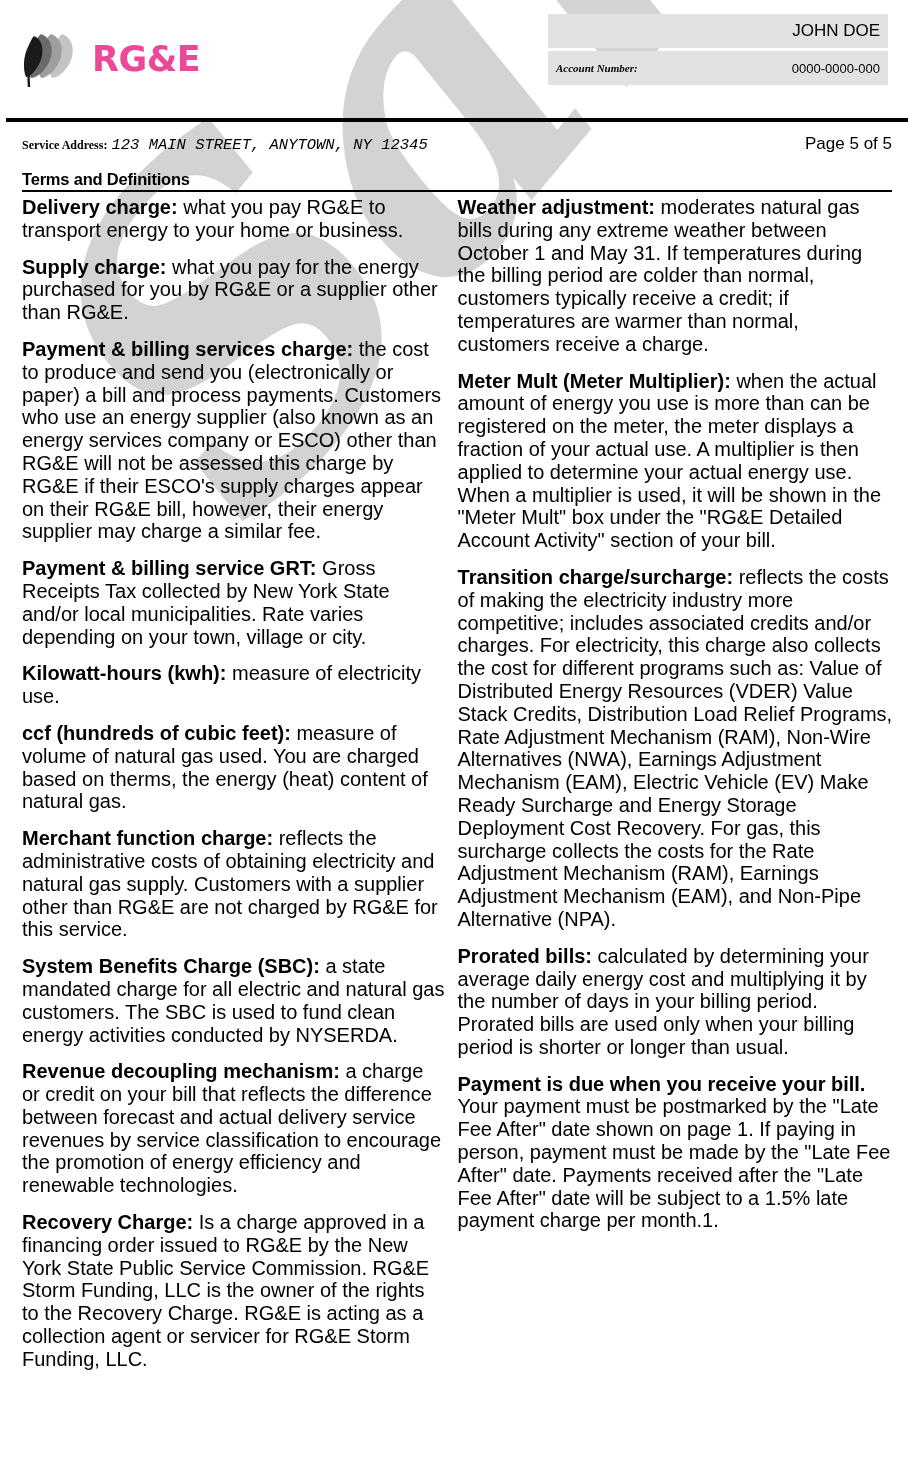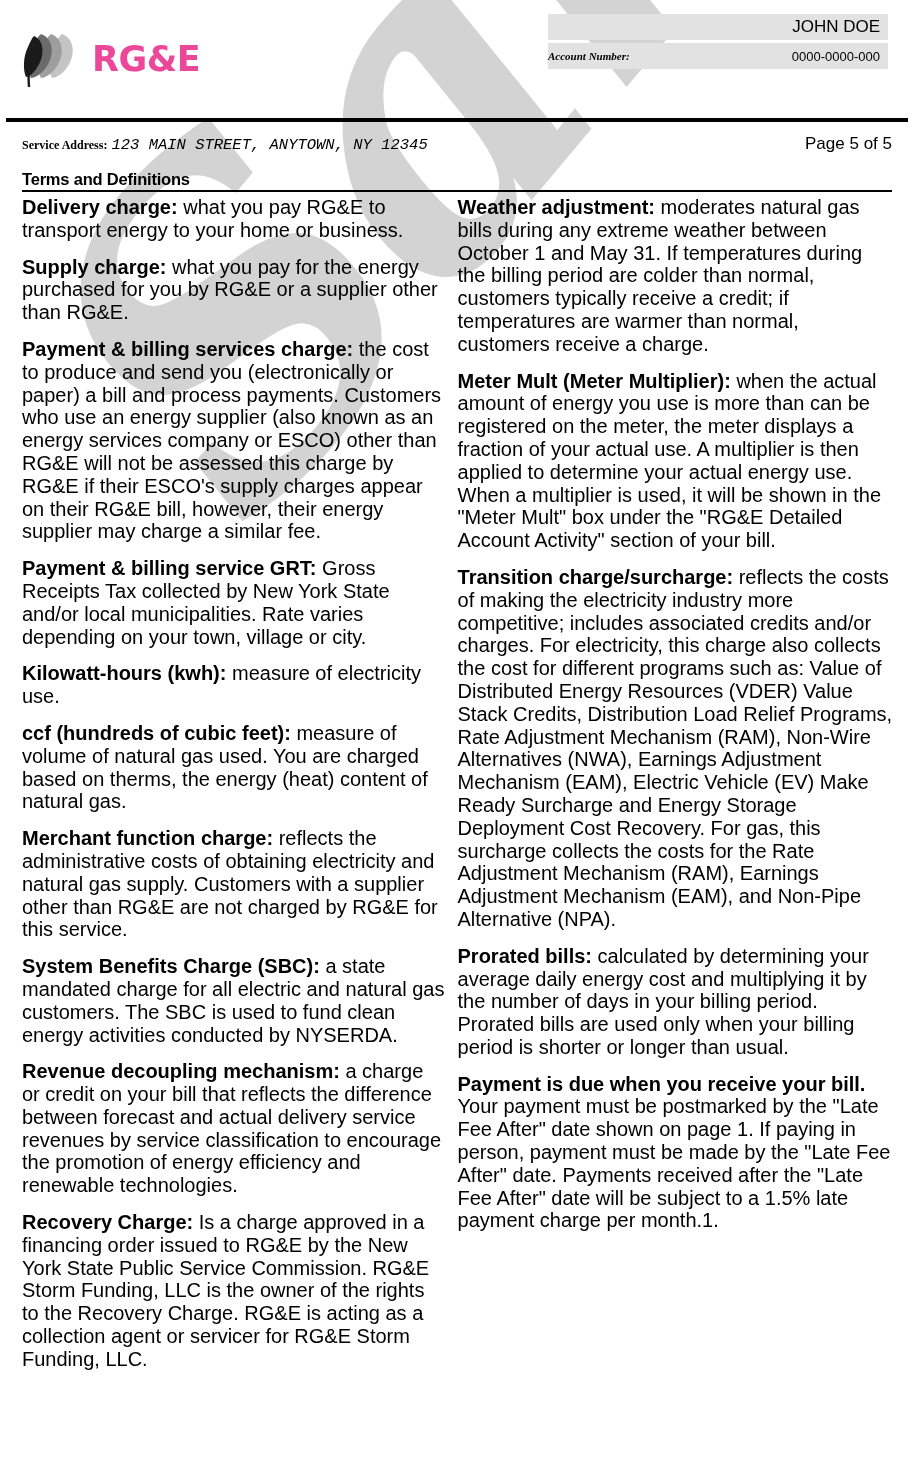--- a/index.html
+++ b/index.html
@@ -75,24 +75,24 @@
 
   #account-box {
     position: absolute;
     right: 26px;
     top: 14px;
     width: 340px;
   }
   .acct-row {
     display: flex;
     background: #e2e2e2;
-    height: 26px;
+    height: 34px;
     align-items: center;
     margin-bottom: 3px;
-    padding: 0 8px 0 0;
+    padding: 0 8px 0 8px;
   }
   .acct-label {
     font-family: "Liberation Serif", serif;
     font-style: italic;
     font-weight: 700;
     font-size: 11px;
     flex: 0 0 150px;
     white-space: nowrap;
   }
   .acct-value {

